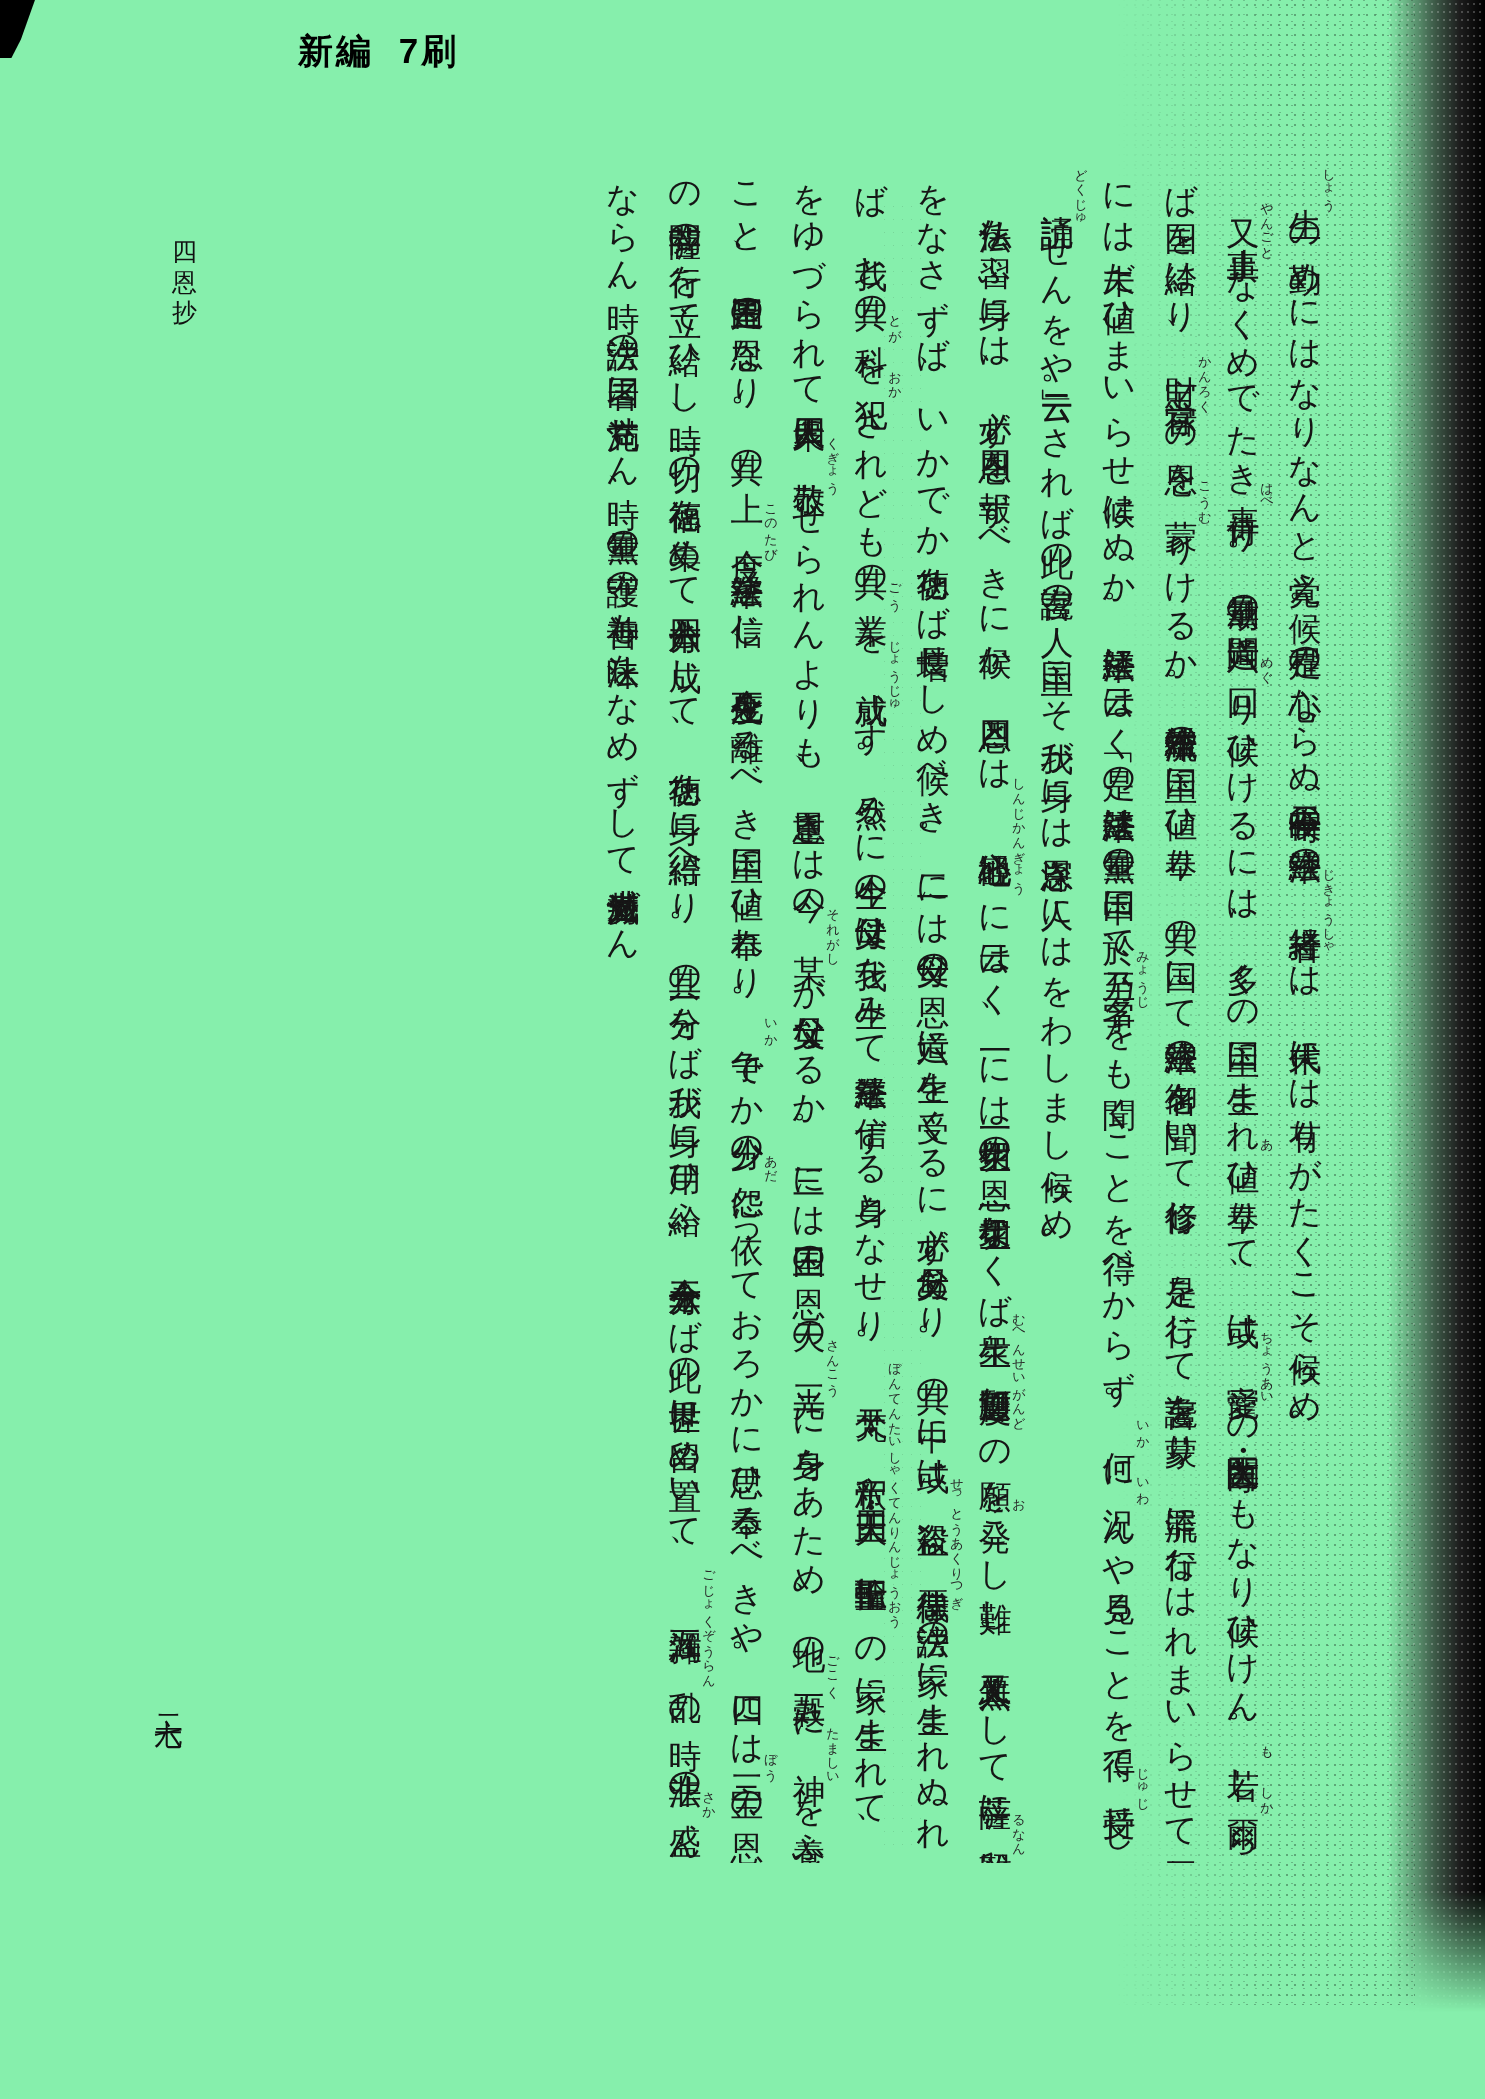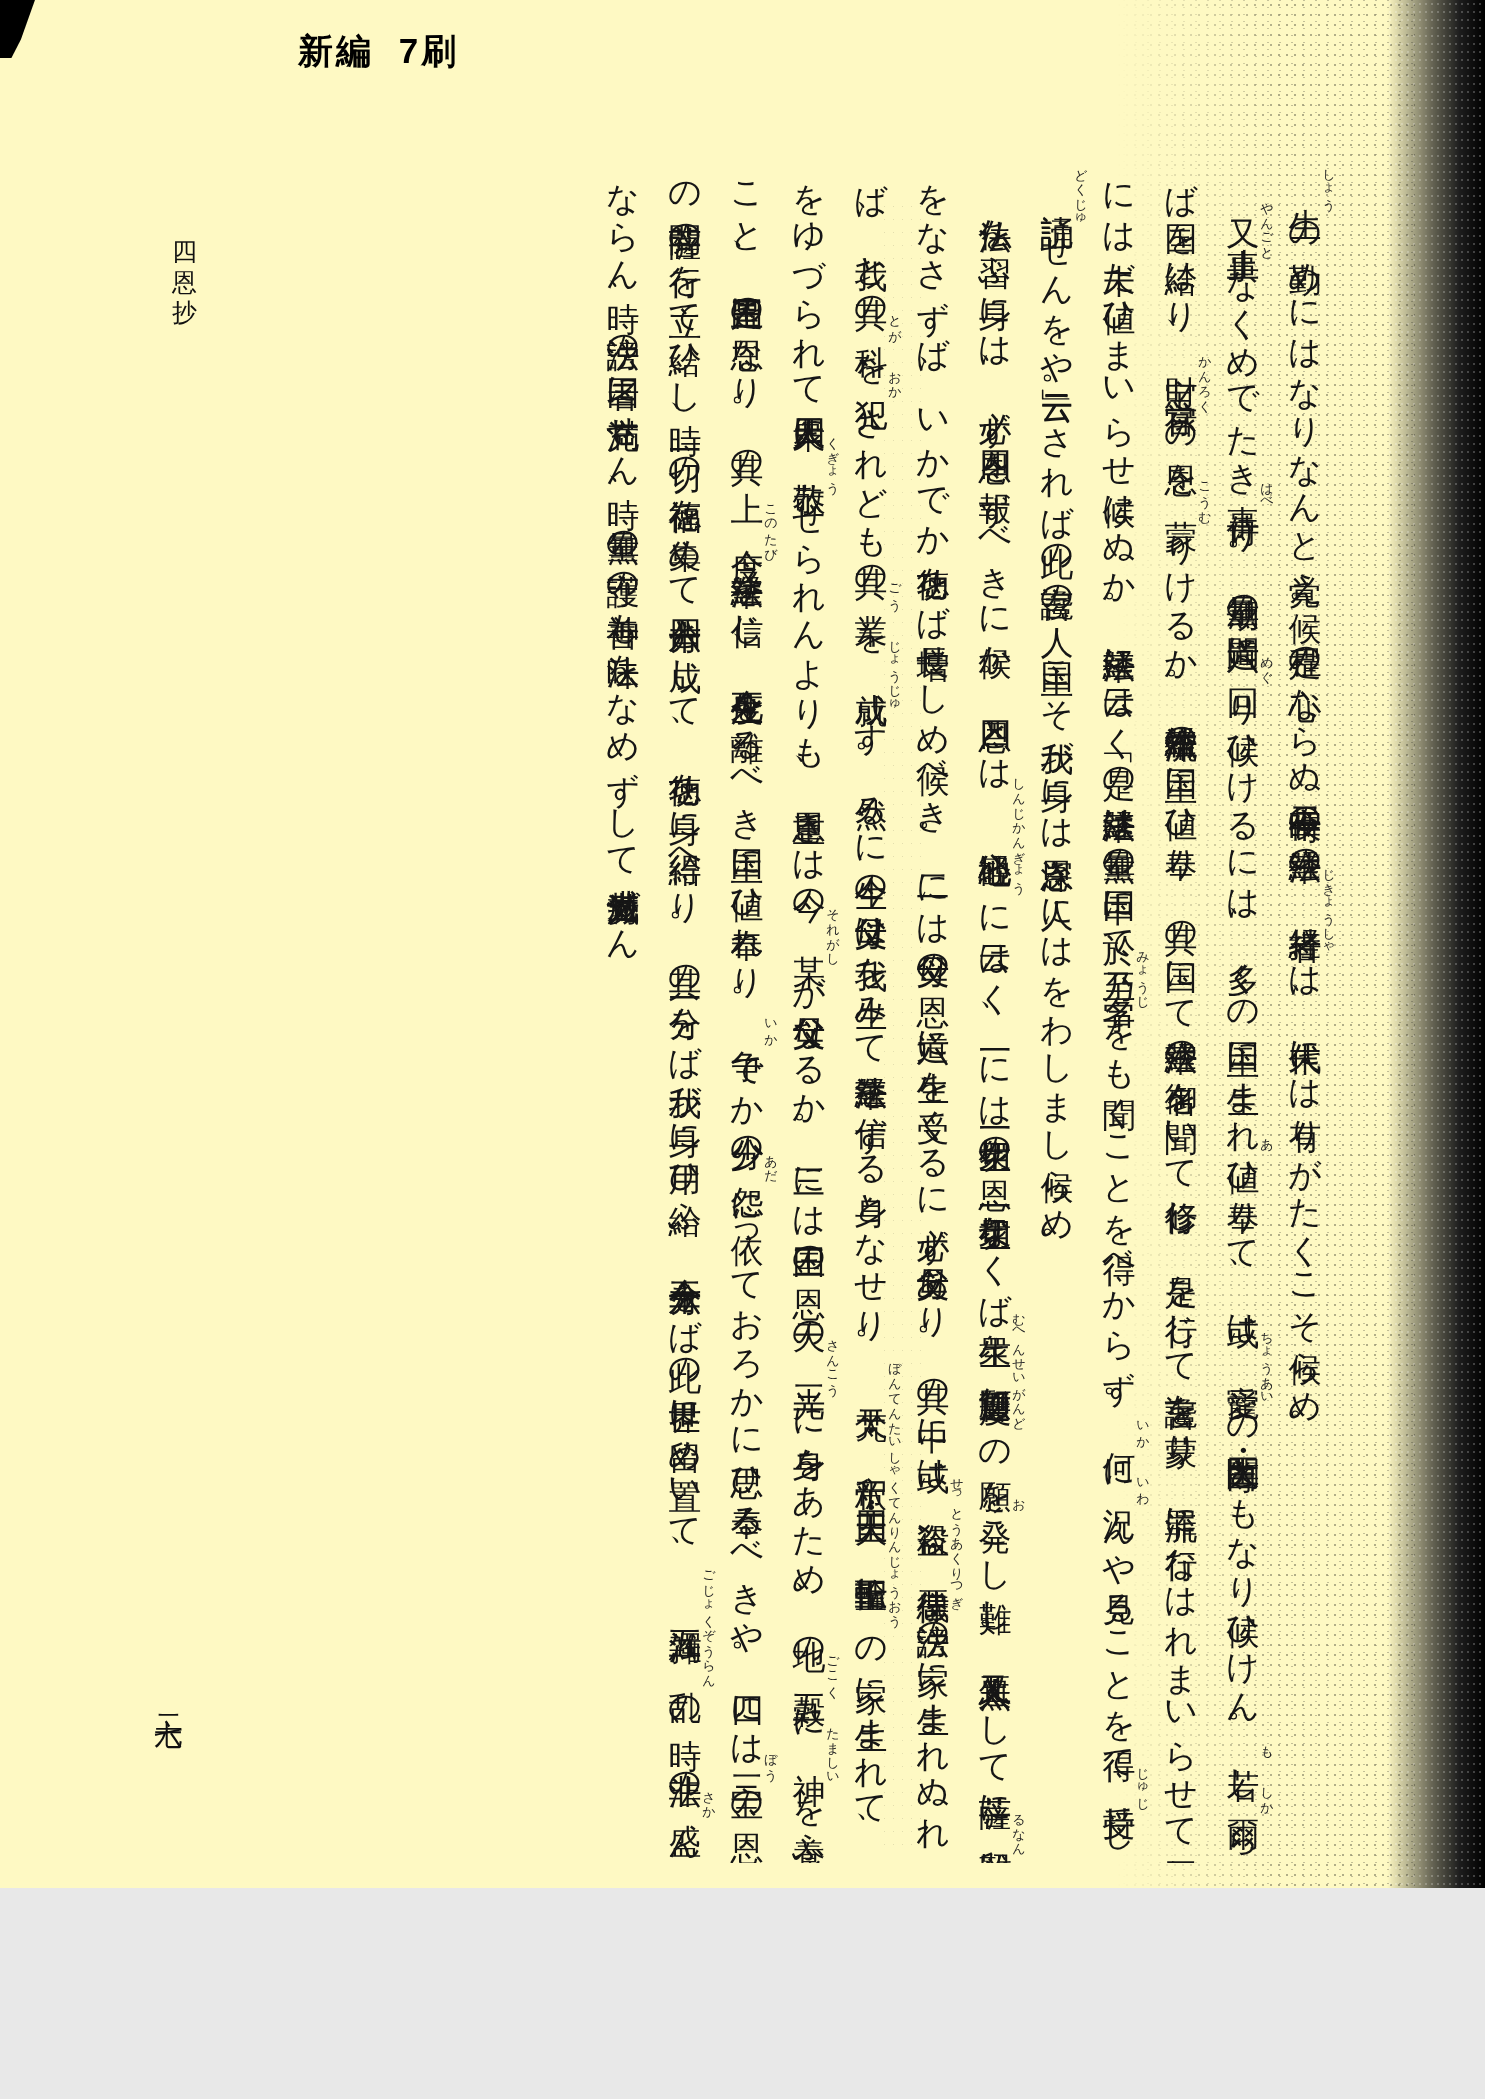--- a/index.html
+++ b/index.html
@@ -1,19 +1,19 @@
 <!DOCTYPE html>
 <html lang="ja"><head>
 <meta charset="utf-8">
 <style>
   html,body { margin:0; padding:0; background:#e8e8e8; }
   .page {
     position:relative;
-    width:1485px; height:1888px;
-    background:#fef9c3;
+    width:1485px; height:2099px;
+    background:#86efac;
     overflow:hidden;
     font-family:"Liberation Serif","DejaVu Serif",serif;
   }
 
   
   .corner-mark {
     position:absolute; left:0; top:0;
     width:38px; height:58px; background:#000;
     clip-path:polygon(0 0, 92% 0, 55% 68%, 30% 100%, 0 100%);
   }

